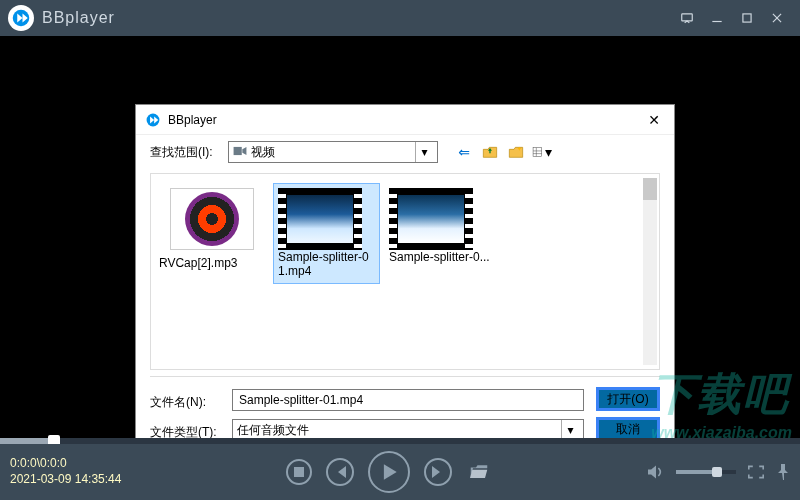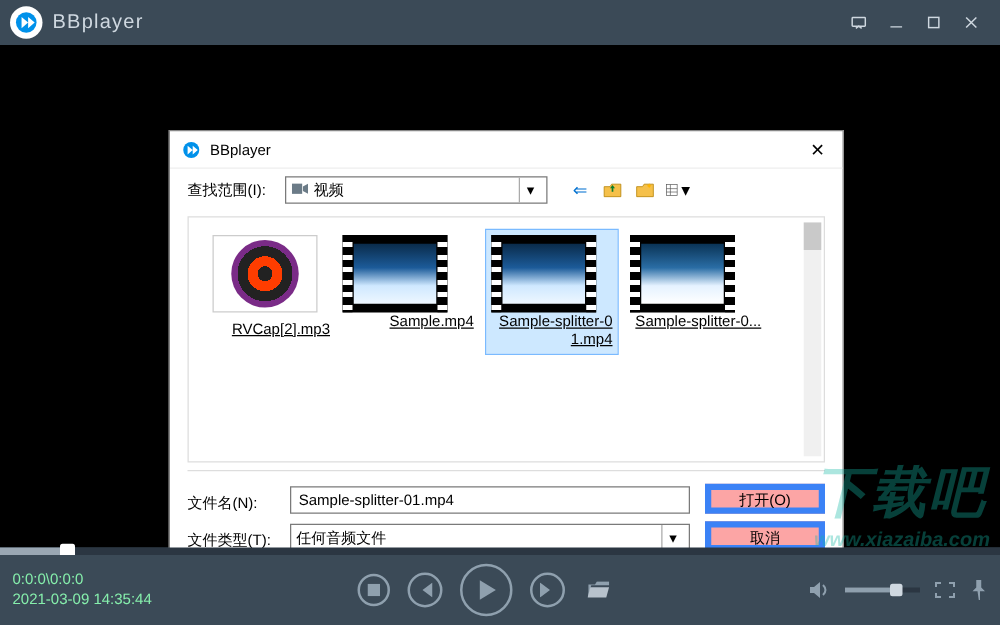--- a/index.html
+++ b/index.html
@@ -32,21 +32,21 @@
   .progress { height:6px; background:#2b3642; position:relative; }
   .progress .buffered { position:absolute; left:0; top:0; height:100%; width:6%; background:#9aa7b3;}
   .progress .thumb { position:absolute; left:6%; top:-3px; width:12px; height:12px; background:#fff; border-radius:2px;}
 
   
   .controls {
     height:56px; background:#3b4a57; display:flex; align-items:center; padding:0 10px; color:#b7c2cc; font-size:12px;
     position:relative;
   }
   .time-block { display:flex; flex-direction:column; line-height:1.3; min-width:120px; }
-  .time-block span { color:#86efac; }
+  .time-block span { color:#fef9c3; }
   .play-group { flex:1; display:flex; align-items:center; justify-content:center; gap:14px; }
   .ctrl-btn { display:flex; align-items:center; justify-content:center; border:2px solid #8fa0ae; border-radius:50%; color:#8fa0ae; cursor:pointer;}
   .ctrl-btn svg { fill:#8fa0ae; }
   .ctrl-small { width:26px; height:26px; }
   .ctrl-med { width:28px; height:28px; }
   .ctrl-big { width:42px; height:42px; border-width:2px;}
   .right-group { display:flex; align-items:center; gap:12px; }
   .vol-bar { width:60px; height:4px; background:#2b3642; position:relative;}
   .vol-bar .fill { position:absolute; left:0; top:0; height:100%; width:60%; background:#8fa0ae;}
   .vol-bar .knob { position:absolute; left:60%; top:-3px; width:10px; height:10px; background:#cfd8e0; border-radius:2px;}
@@ -83,39 +83,39 @@
   .nav-icons { display:flex; gap:6px; margin-left:8px;}
   .nav-ico { width:20px; height:20px; display:flex; align-items:center; justify-content:center; font-size:14px; cursor:pointer;}
 
   .dlg-files {
     flex:1; margin:4px 14px 6px 14px; border:1px solid #ddd; background:#fff;
     display:flex; align-items:flex-start; gap:10px; padding:14px 8px 8px 8px;
     position:relative;
   }
   .scrollbar { position:absolute; right:2px; top:4px; width:14px; height:calc(100% - 8px); background:#f0f0f0;}
   .scrollbar .sb-thumb { position:absolute; top:0; width:100%; height:22px; background:#c9c9c9;}
-  .file { width:105px; text-align:right; font-size:12px; cursor:pointer;text-decoration:underline;}
+  .file { width:105px; text-align:left; font-size:12px; cursor:pointer;}
   .file .thumb { width:84px; height:62px; margin:0 auto 6px auto; display:flex; align-items:center; justify-content:center; background:#fff; border:1px solid #ccc;}
   .file.sel { background:#cde8ff; outline:1px solid #7abaff; padding:4px; margin-top:-4px;}
   .file.sel .fname { color:#000; }
   .film { position:relative; width:84px; height:62px; background:#000; display:flex; align-items:center; justify-content:center; overflow:hidden;}
   .filmstrip { position:absolute; top:0; width:8px; height:100%; background:repeating-linear-gradient(#000 0 6px,#fff 6px 10px);}
   .filmstrip.left { left:0; } .filmstrip.right { right:0; }
   .film-inner { width:66px; height:48px; background:linear-gradient(180deg,#0a2b4a 0%, #1c5b99 40%, #cfe8ff 70%, #eef7ff 100%);}
   .film-inner.ice { background:linear-gradient(180deg,#0a3355 0%, #2a6da5 40%, #e5f2ff 70%, #ffffff 100%);}
   .disc { width:54px; height:54px; border-radius:50%; background:radial-gradient(circle at 50% 50%, #222 0 6px, #ff3d00 6px 14px, #222 14px 22px, #7a2b87 22px 30px);}
   .fname { word-break:break-all; line-height:1.2;}
 
   .dlg-bottom { padding:4px 14px 12px 14px; }
   .btm-row { display:flex; align-items:flex-end; gap:12px; margin-top:6px;}
   .btm-label { width:70px; }
   .txt-in { flex:1; height:22px; border:1px solid #7a7a7a; padding:0 6px; font-size:12px;}
   .dd { flex:1; height:22px; border:1px solid #7a7a7a; display:flex; align-items:center; padding:0 4px;}
   .dd .caret { margin-left:auto; width:18px; text-align:center; border-left:1px solid #aaa; height:100%; display:flex; align-items:center; justify-content:center;}
-  .dlg-btn { width:96px; height:24px; border:5px solid #3b82f6; background:#fca5a5; cursor:pointer; font-size:12px;}
+  .dlg-btn { width:64px; height:24px; border:3px solid #3b82f6; background:#0369a1; cursor:pointer; font-size:12px;}
 </style>
 </head>
 <body>
 
 <div class="player">
 
   <div class="titlebar">
     <div class="logo">
       <svg viewBox="0 0 24 24">
           <circle cx="12" cy="12" r="11" fill="#0091ea"></circle>
@@ -199,28 +199,20 @@
         </div>
       </div>
 
       <div class="dlg-files">
         <div class="file">
           <div class="thumb">
               <div class="disc"></div>
             </div>
           <div class="fname">RVCap[2].mp3</div>
         </div>
-        <div class="file">
-          <div class="film">
-              <div class="filmstrip left"></div>
-              <div class="film-inner"></div>
-              <div class="filmstrip right"></div>
-            </div>
-          <div class="fname">Sample.mp4</div>
-        </div>
         <div class="file sel">
           <div class="film">
               <div class="filmstrip left"></div>
               <div class="film-inner"></div>
               <div class="filmstrip right"></div>
             </div>
           <div class="fname">Sample-splitter-01.mp4</div>
         </div>
         <div class="file">
           <div class="film">

